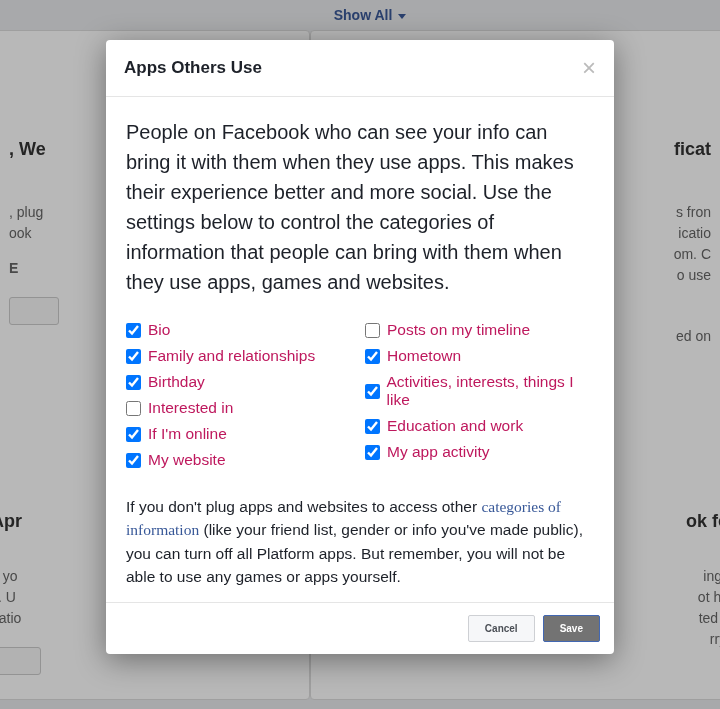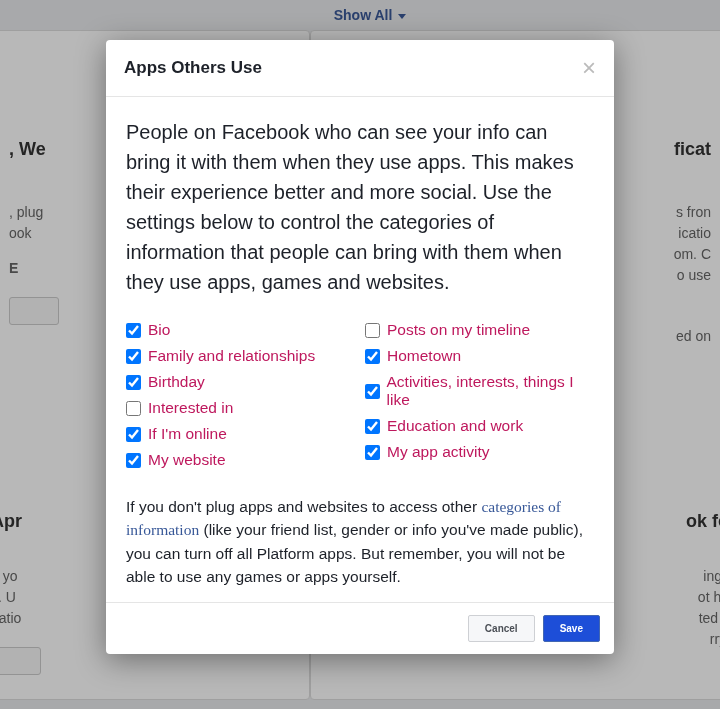--- a/index.html
+++ b/index.html
@@ -190,21 +190,21 @@
       font-weight: 600;
       cursor: pointer;
       border: 1px solid;
     }
     .btn-cancel {
       background: #f6f7f9;
       color: #4b4f56;
       border-color: #ced0d4;
     }
     .btn-save {
-      background: #1d4ed8;
+      background: #737373;
       color: #fff;
       border-color: #4267b2;
     }
   </style>
 </head>
 <body>
 
 <div class="backdrop">
   <div class="show-all-bar">
     <span>Show All</span>

